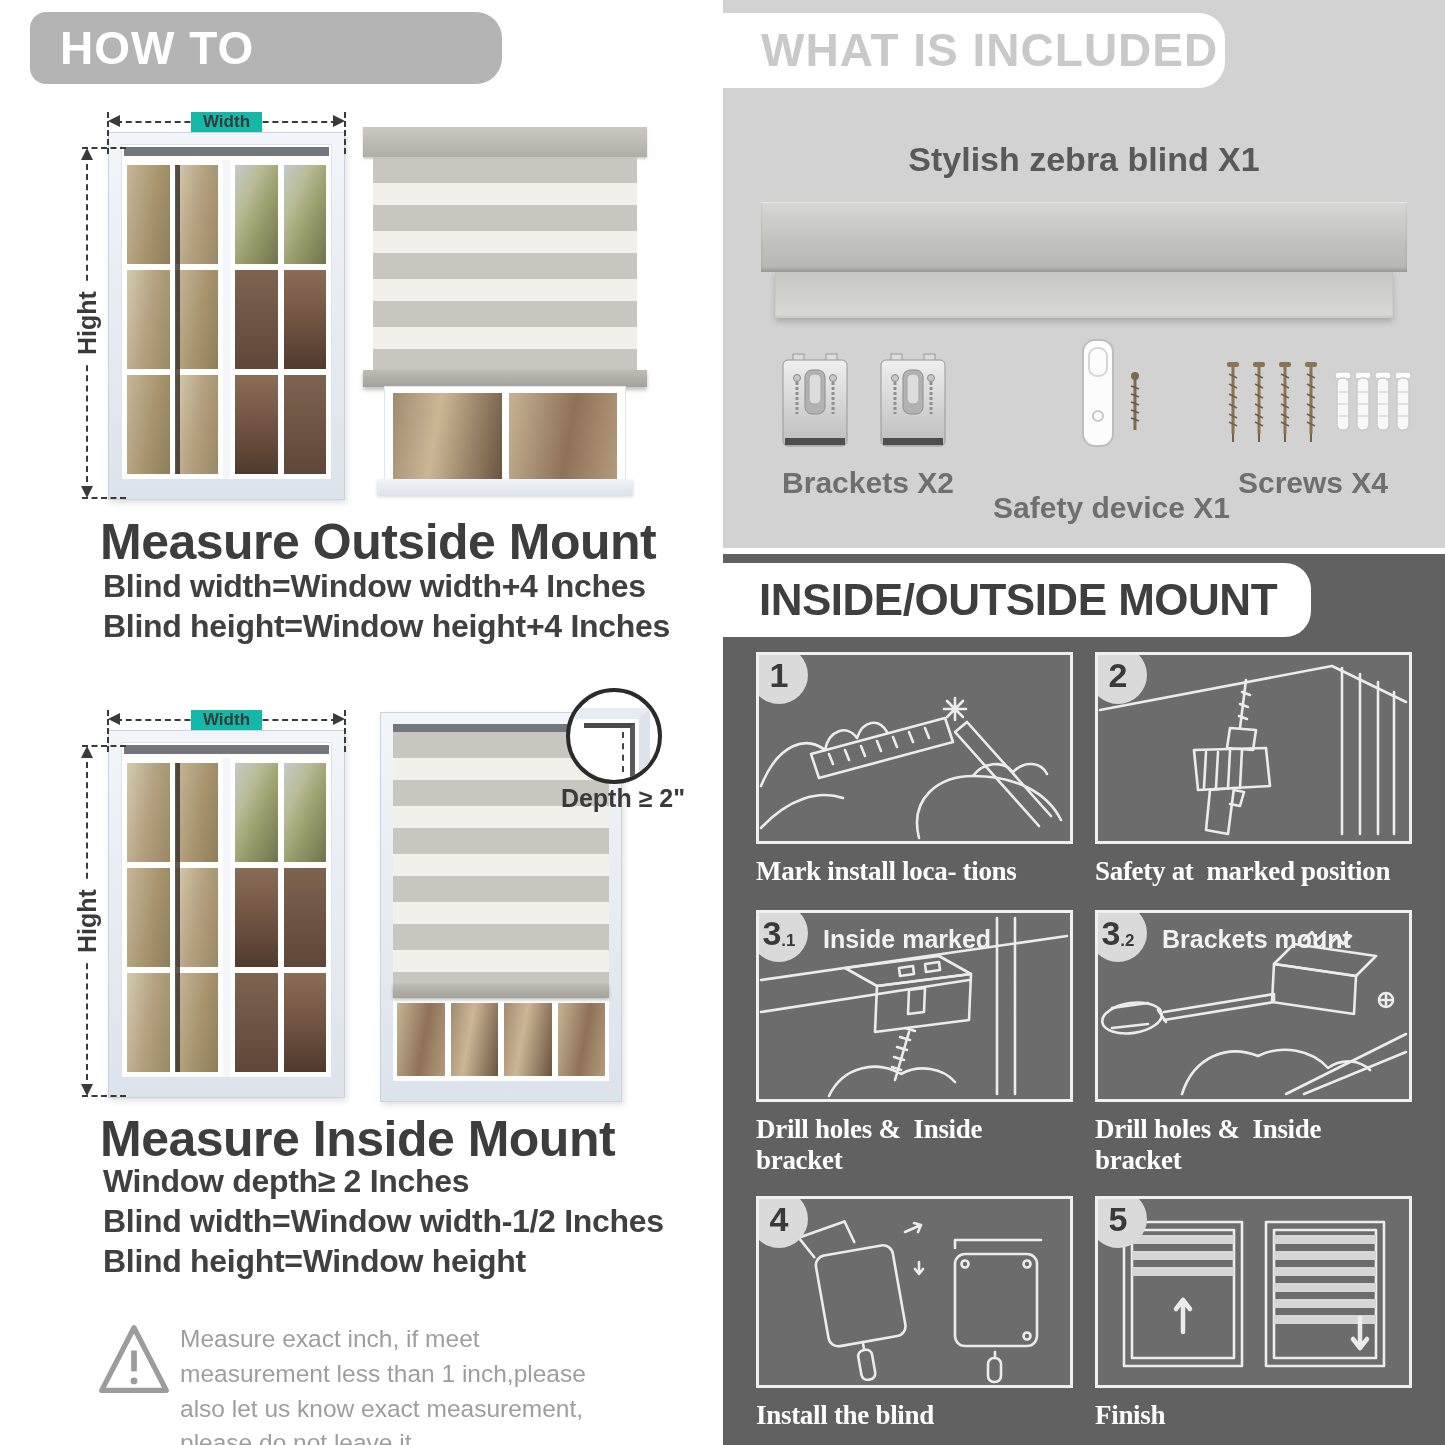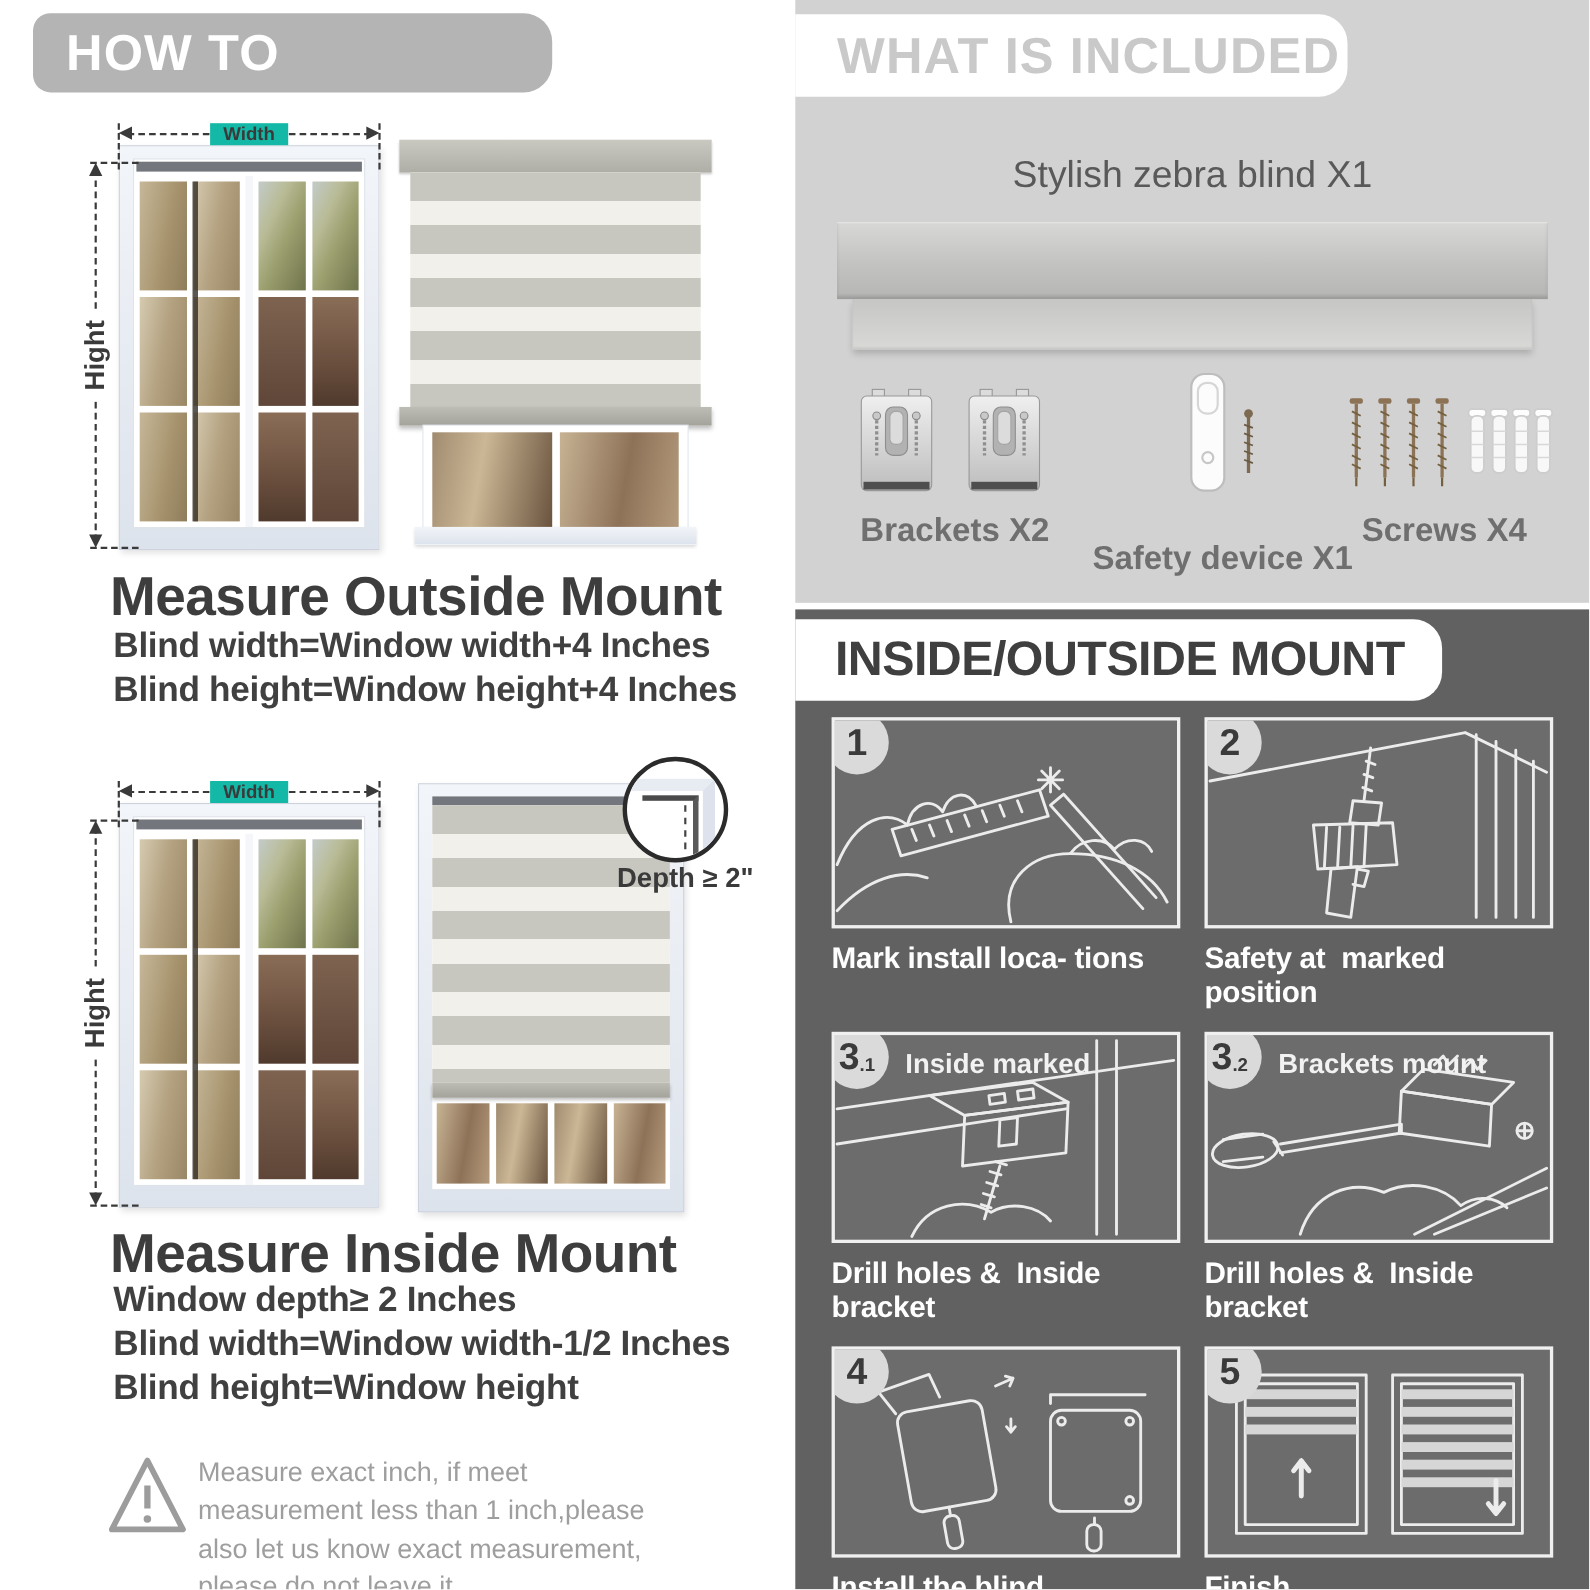--- a/index.html
+++ b/index.html
@@ -97,21 +97,21 @@
   .warn-text{position:absolute;left:180px;top:1322px;width:452px;font-size:24.5px;
     color:#9e9e9e;line-height:1.42;}
   .warn-icon{position:absolute;left:96px;top:1318px;}
 
   
   .included{position:absolute;left:723px;top:0;width:722px;height:548px;background:#d2d2d2;}
   .banner-included{position:absolute;left:0;top:13px;width:502px;height:75px;background:#fff;
     border-radius:0 26px 26px 0;color:#c9c9c9;font-size:46px;font-weight:bold;line-height:75px;
     padding-left:38px;letter-spacing:1px;box-sizing:border-box;}
   .product-label{position:absolute;left:0;top:140px;width:100%;text-align:center;
-    font-size:34px;font-weight:normal;color:#595959;}
+    font-size:34px;font-weight:bold;color:#595959;}
   .rail1{position:absolute;left:38px;top:202px;width:646px;height:70px;
     background:linear-gradient(180deg,#d8d8d6,#c2c2c0 55%,#b5b5b3);
     box-shadow:inset 0 1px 0 #e8e8e6, inset 0 -3px 3px rgba(0,0,0,.14);}
   .rail2{position:absolute;left:52px;top:272px;width:618px;height:46px;
     background:linear-gradient(180deg,#c6c6c4,#d9d9d7);
     box-shadow:0 4px 6px rgba(0,0,0,.18), inset 0 -2px 2px rgba(0,0,0,.08);}
   .inc-item-label{position:absolute;top:466px;font-size:30px;font-weight:bold;color:#6f6f6f;
     text-align:center;}
 
   
@@ -121,21 +121,21 @@
     padding-left:36px;letter-spacing:-0.5px;box-sizing:border-box;}
   .steps{position:absolute;left:33px;top:98px;display:grid;
     grid-template-columns:317px 317px;column-gap:22px;row-gap:20px;}
   .spanel{height:186px;border:3px solid #f0f0f0;background:#6c6c6c;position:relative;overflow:hidden;}
   .badge{position:absolute;left:-9px;top:-9px;width:58px;height:58px;border-radius:50%;
     background:#dadada;color:#3a3a3a;display:flex;align-items:center;justify-content:center;
     font-weight:bold;font-size:34px;z-index:2;}
   .badge .sub{font-size:17px;margin-top:16px;}
   .plabel{position:absolute;left:64px;top:12px;color:#f2f2f2;font-size:25px;font-weight:bold;z-index:2;}
   .caption{margin-top:12px;color:#fff;font-weight:bold;font-size:27px;white-space:pre-wrap;
-    letter-spacing:-0.3px;min-height:34px;}
+    letter-spacing:-0.3px;min-height:34px;font-family:Liberation Serif, serif;}
   .art{position:absolute;inset:0;width:100%;height:100%;stroke:#ececec;stroke-width:2.6;
     fill:none;stroke-linecap:round;stroke-linejoin:round;}
   .art .f{fill:#d6d6d6;stroke:none;}
   .art .thick{stroke-width:4.5;}
 </style>
 </head>
 <body>
 
 <div class="page">
 

